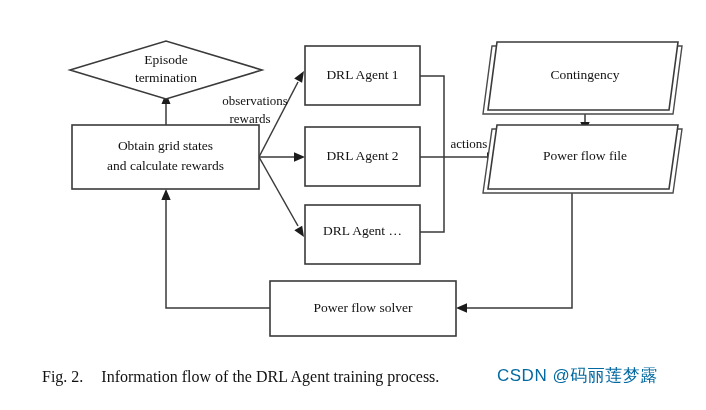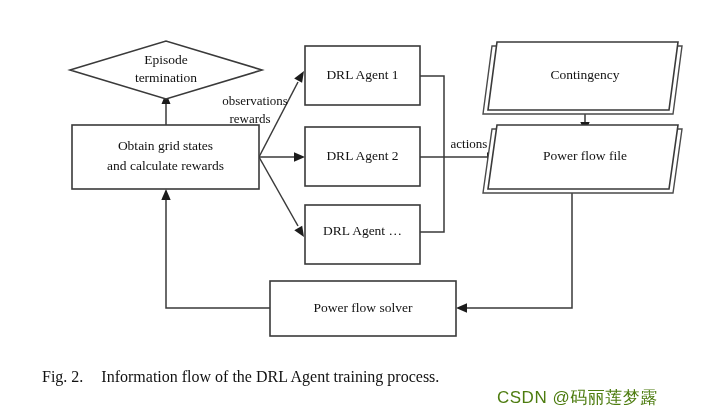--- a/index.html
+++ b/index.html
@@ -66,24 +66,24 @@
     top: 368px;
     font-family: "Liberation Serif", "DejaVu Serif", serif;
     font-size: 16px;
     color: #111111;
     white-space: nowrap;
   }
   .caption .cap-tag { margin-right: 18px; }
   .watermark {
     position: absolute;
     left: 497px;
-    top: 386px;
+    top: 364px;
     font-family: "Liberation Sans", "DejaVu Sans", sans-serif;
     font-size: 17px;
-    color: #4d7c0f;
+    color: #0369a1;
     letter-spacing: 0.5px;
     white-space: nowrap;
     pointer-events: none;
   }
 </style>
 </head>
 <body>
 
 <div id="figure-root">
 

